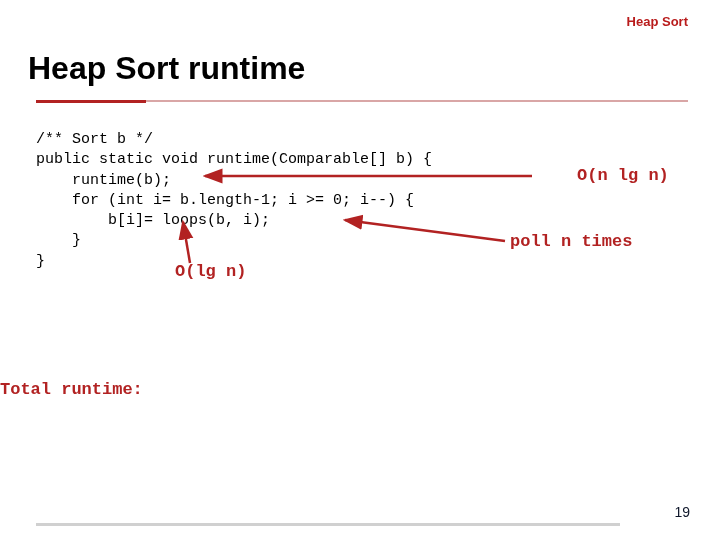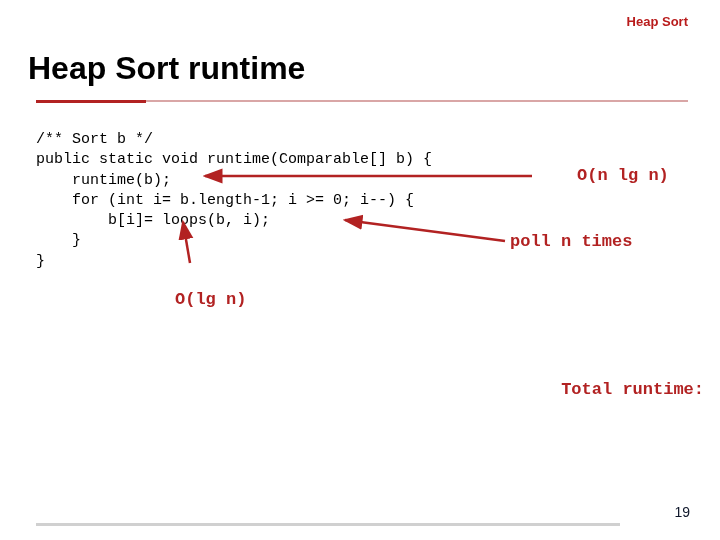--- a/index.html
+++ b/index.html
@@ -63,27 +63,27 @@
   }
   .annot {
     position: absolute;
     font-family: "Courier New", Courier, monospace;
     font-size: 17px;
     font-weight: bold;
     color: #b22222;
   }
   .annot-heapify { top: 166px; left: 540px; margin-left: 37px; }
   .annot-loops { top: 232px; left: 510px; }
-  .annot-olgn { top: 262px; left: 175px; margin-top: 28px; }
+  .annot-olgn { top: 262px; left: 175px; }
   .total-block {
     position: absolute;
     top: 378px;
     left: 0;
-    right: 16px;
-    text-align: right;
+    right: 8px;
+    text-align: left;
     font-family: "Courier New", Courier, monospace;
     font-size: 17px;
     font-weight: bold;
     color: #b22222;
     line-height: 1.4;
   }
   .page-num {
     position: absolute;
     bottom: 20px;
     right: 30px;

